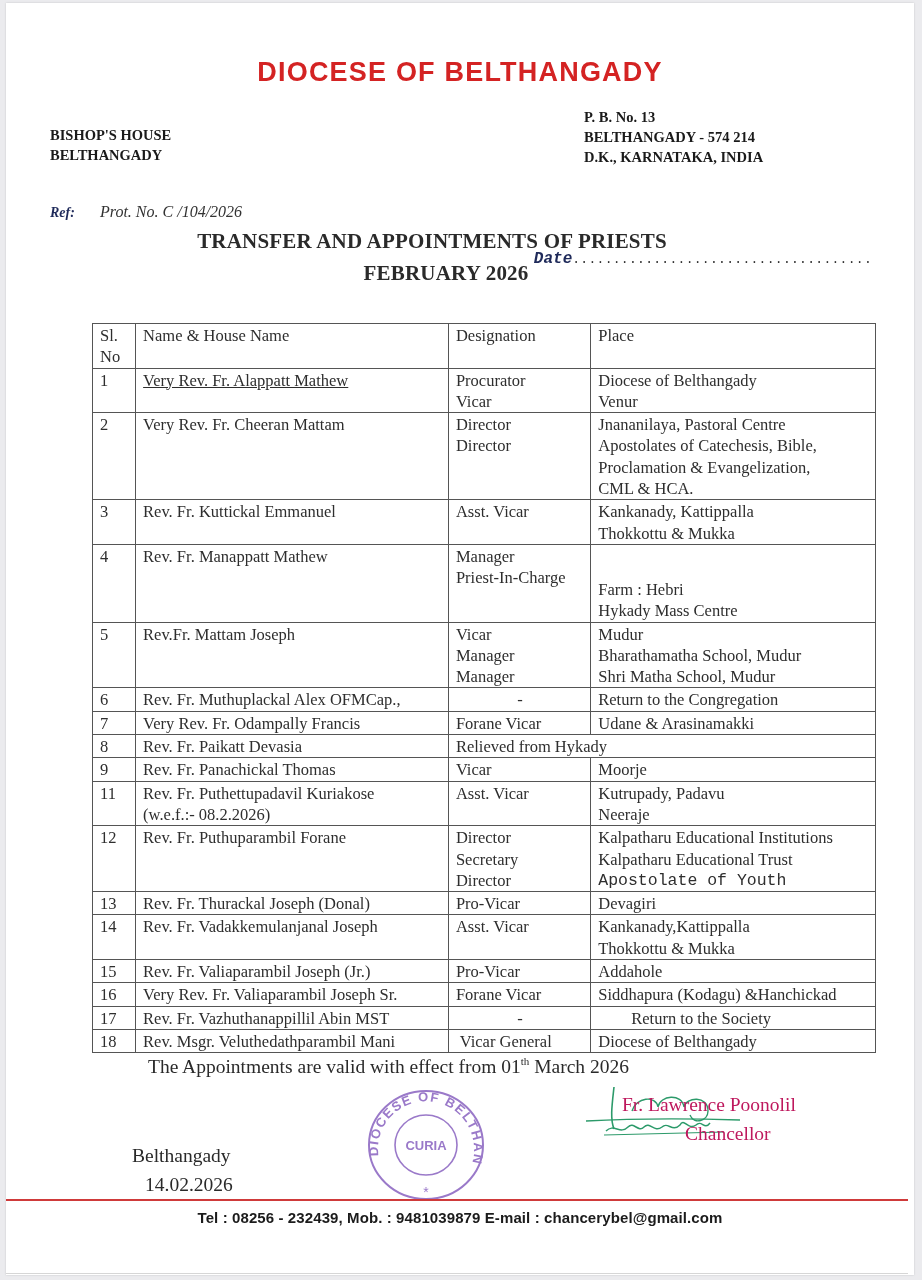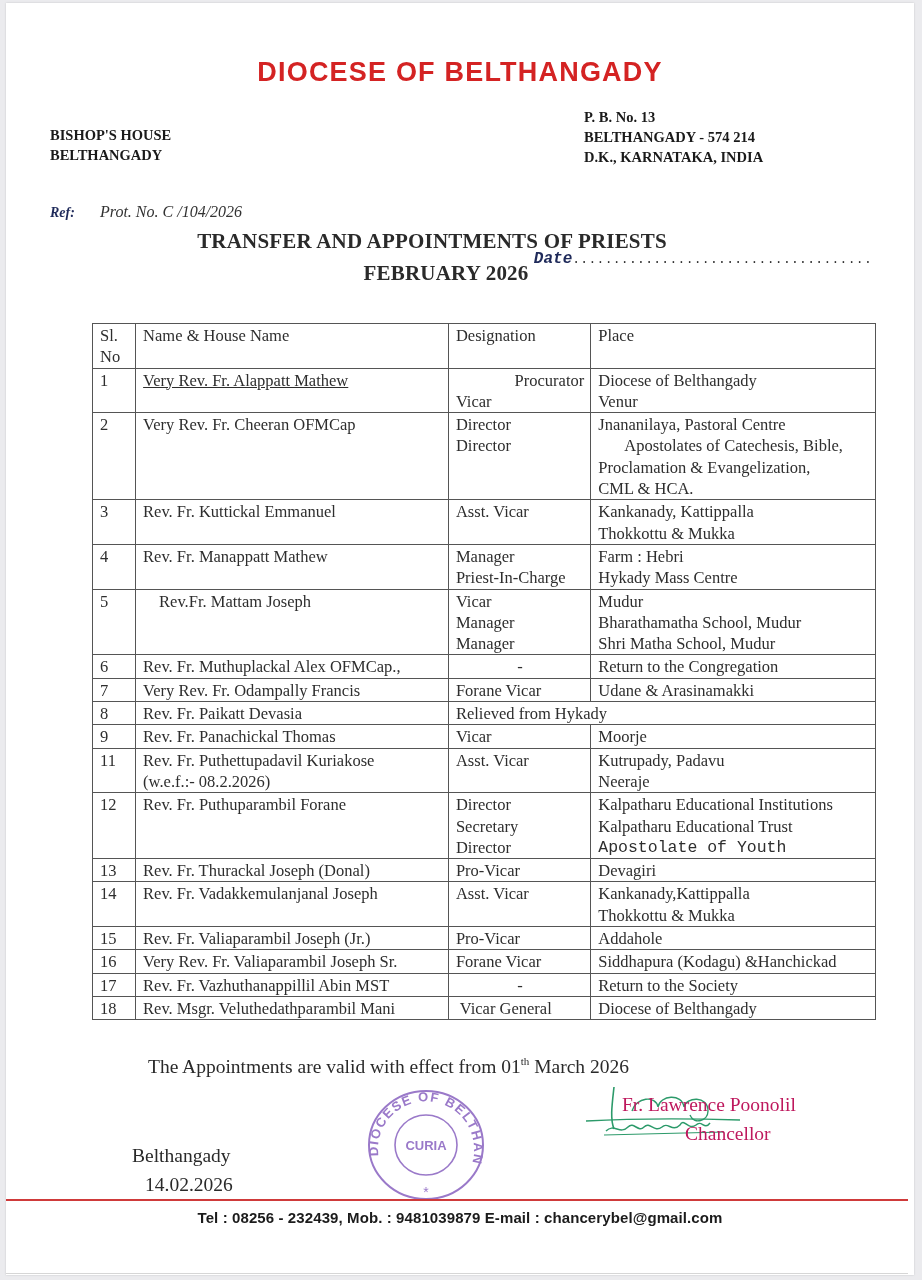--- a/index.html
+++ b/index.html
@@ -249,40 +249,40 @@
         <th class="col-place">Place</th>
       </tr>
     </thead>
     <tbody id="table-body">
         <tr>
           <td class="col-no">1</td>
           <td class="col-name multiline">
             <span style="white-space: pre; text-decoration: underline;">Very Rev. Fr. Alappatt Mathew</span>
           </td>
           <td class="col-desig multiline">
-            <span style="white-space: pre; text-align: right;">Procurator</span>
+            <span style="white-space: pre;">Procurator</span>
             <span style="white-space: pre;">Vicar</span>
           </td>
           <td class="col-place multiline">
             <span style="white-space: pre;">Diocese of Belthangady</span>
             <span style="white-space: pre;">Venur</span>
           </td>
         </tr>
         <tr>
           <td class="col-no">2</td>
           <td class="col-name multiline">
-            <span style="white-space: pre;">Very Rev. Fr. Cheeran OFMCap</span>
+            <span style="white-space: pre;">Very Rev. Fr. Cheeran Mattam</span>
           </td>
           <td class="col-desig multiline">
             <span style="white-space: pre;">Director</span>
             <span style="white-space: pre;">Director</span>
           </td>
           <td class="col-place multiline">
             <span style="white-space: pre;">Jnananilaya, Pastoral Centre</span>
-            <span style="white-space: pre; text-align: center;">Apostolates of Catechesis, Bible,</span>
+            <span style="white-space: pre;">Apostolates of Catechesis, Bible,</span>
             <span style="white-space: pre;">Proclamation &amp; Evangelization,</span>
             <span style="white-space: pre;">CML &amp; HCA.</span>
           </td>
         </tr>
         <tr>
           <td class="col-no">3</td>
           <td class="col-name multiline">
             <span style="white-space: pre;">Rev. Fr. Kuttickal Emmanuel</span>
           </td>
           <td class="col-desig multiline">
@@ -296,28 +296,28 @@
         <tr>
           <td class="col-no">4</td>
           <td class="col-name multiline">
             <span style="white-space: pre;">Rev. Fr. Manappatt Mathew</span>
           </td>
           <td class="col-desig multiline">
             <span style="white-space: pre;">Manager</span>
             <span style="white-space: pre;">Priest-In-Charge</span>
           </td>
           <td class="col-place multiline">
-            <span style="white-space: pre;">Farm : Hebri</span>
+            <span style="white-space: pre; margin-top: 33px;">Farm : Hebri</span>
             <span style="white-space: pre;">Hykady Mass Centre</span>
           </td>
         </tr>
         <tr>
           <td class="col-no">5</td>
           <td class="col-name multiline">
-            <span style="white-space: pre; margin-left: 16px;">Rev.Fr. Mattam Joseph</span>
+            <span style="white-space: pre;">Rev.Fr. Mattam Joseph</span>
           </td>
           <td class="col-desig multiline">
             <span style="white-space: pre;">Vicar</span>
             <span style="white-space: pre;">Manager</span>
             <span style="white-space: pre;">Manager</span>
           </td>
           <td class="col-place multiline">
             <span style="white-space: pre;">Mudur</span>
             <span style="white-space: pre;">Bharathamatha School, Mudur</span>
             <span style="white-space: pre;">Shri Matha School, Mudur</span>
@@ -447,21 +447,21 @@
         </tr>
         <tr>
           <td class="col-no">17</td>
           <td class="col-name multiline">
             <span style="white-space: pre;">Rev. Fr. Vazhuthanappillil Abin MST</span>
           </td>
           <td class="col-desig multiline center">
             <span style="white-space: pre;">-</span>
           </td>
           <td class="col-place multiline">
-            <span style="white-space: pre;">Return to the Society</span>
+            <span style="white-space: pre; margin-left: 33px;">Return to the Society</span>
           </td>
         </tr>
         <tr>
           <td class="col-no">18</td>
           <td class="col-name multiline">
             <span style="white-space: pre;">Rev. Msgr. Veluthedathparambil Mani</span>
           </td>
           <td class="col-desig multiline">
             <span style="white-space: pre;"> Vicar General</span>
           </td>

